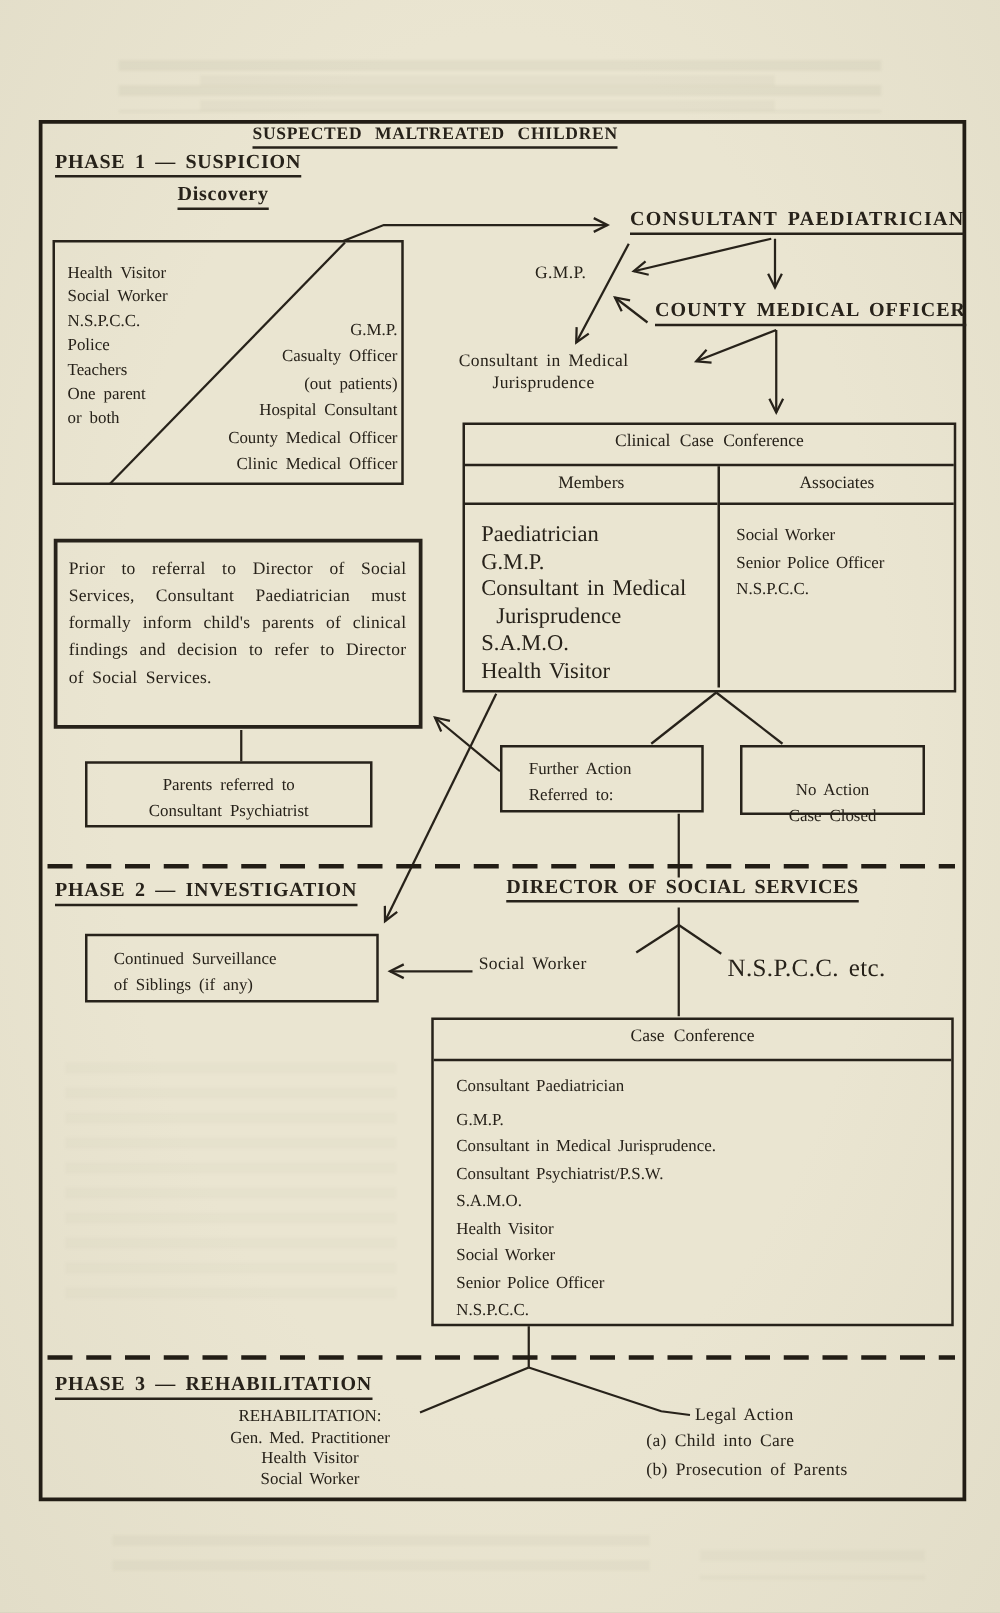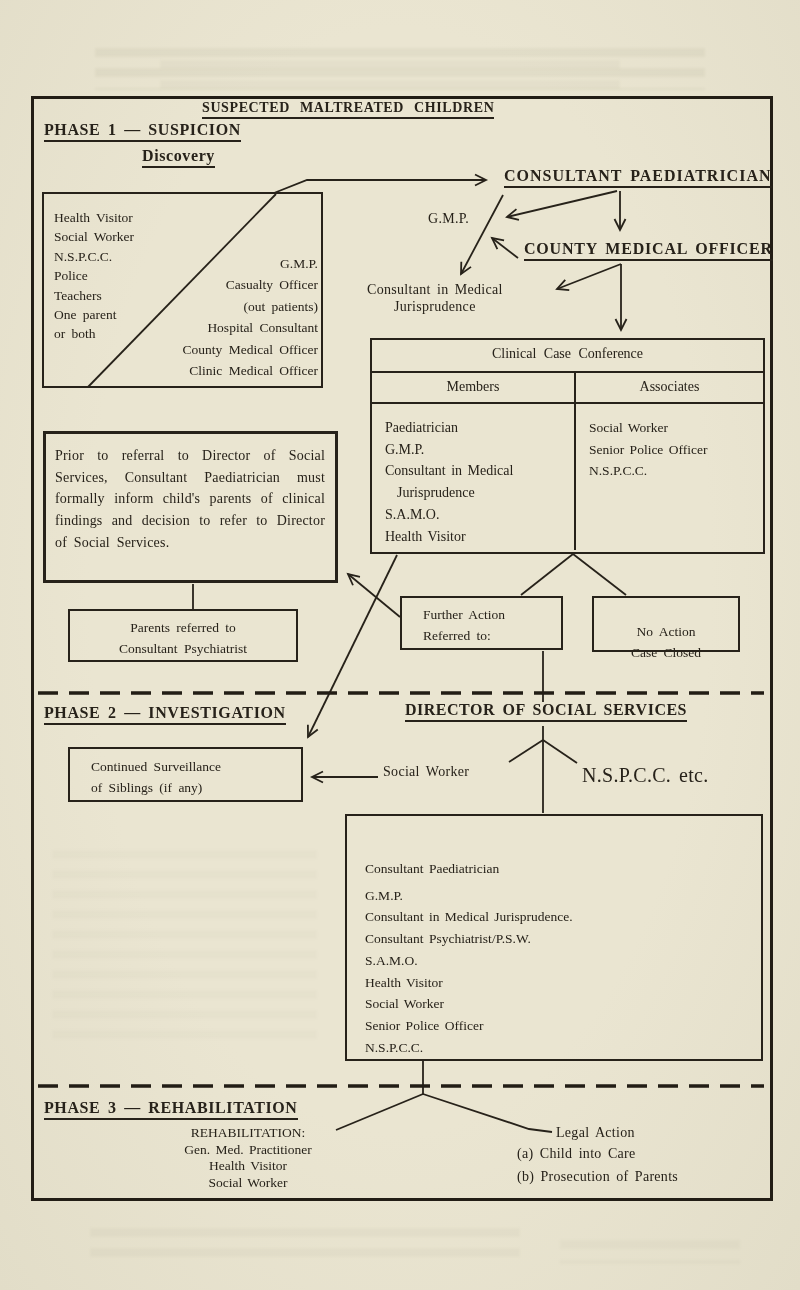--- a/index.html
+++ b/index.html
@@ -117,21 +117,21 @@
   <div class="hd" style="left:504px;top:168px;letter-spacing:1px;">CONSULTANT PAEDIATRICIAN</div>
   <div class="t" style="left:428px;top:212px;font-size:14px;">G.M.P.</div>
   <div class="hd" style="left:524px;top:241px;letter-spacing:.8px;">COUNTY MEDICAL OFFICER</div>
   <div class="t" style="left:367px;top:283px;font-size:14px;">Consultant in Medical</div>
   <div class="t" style="left:394px;top:300px;font-size:14px;">Jurisprudence</div>
 
   <div class="box" style="left:370px;top:338px;width:395px;height:216px;">
     <div class="ctr" style="position:absolute;left:0;right:0;top:0;height:25px;border-bottom:2px solid #27221a;font-size:14px;padding-top:6px;word-spacing:4px;">Clinical Case Conference</div>
     <div style="position:absolute;left:0;top:33px;width:202px;height:177px;border-right:2px solid #27221a;">
       <div class="ctr" style="height:23px;border-bottom:2px solid #27221a;font-size:14px;padding-top:6px;">Members</div>
-      <div class="clist" style="padding:13px 0 0 13px;font-size:14px;word-spacing:2px;">
+      <div class="clist" style="padding:13px 0 0 13px;font-size:18px;word-spacing:2px;">
         <div>Paediatrician</div>
         <div>G.M.P.</div>
         <div>Consultant in Medical</div>
         <div class="indent">Jurisprudence</div>
         <div>S.A.M.O.</div>
         <div>Health Visitor</div>
       </div>
     </div>
     <div style="position:absolute;left:204px;top:33px;right:0;height:177px;">
       <div class="ctr" style="height:23px;border-bottom:2px solid #27221a;font-size:14px;padding-top:6px;">Associates</div>
@@ -166,20 +166,21 @@
 
   <div class="box" style="left:68px;top:747px;width:235px;height:55px;font-size:13.5px;line-height:20.5px;padding:8px 0 0 21px;word-spacing:3px;">
     <div>Continued Surveillance</div>
     <div>of Siblings (if any)</div>
   </div>
 
   <div class="t" style="left:383px;top:765px;font-size:14px;">Social Worker</div>
   <div class="t" style="left:582px;top:765px;font-size:20px;">N.S.P.C.C. etc.</div>
 
   <div class="box" style="left:345px;top:814px;width:418px;height:247px;">
+    <div class="ctr" style="position:absolute;left:0;right:0;top:0;height:25px;border-bottom:2px solid #27221a;font-size:14px;padding-top:6px;word-spacing:4px;">Case Conference</div>
     <div class="clist" style="position:absolute;left:18px;top:42px;font-size:13.5px;word-spacing:2px;">
       <div style="margin-bottom:5px;">Consultant Paediatrician</div>
       <div>G.M.P.</div>
       <div>Consultant in Medical Jurisprudence.</div>
       <div>Consultant Psychiatrist/P.S.W.</div>
       <div>S.A.M.O.</div>
       <div>Health Visitor</div>
       <div>Social Worker</div>
       <div>Senior Police Officer</div>
       <div>N.S.P.C.C.</div>

